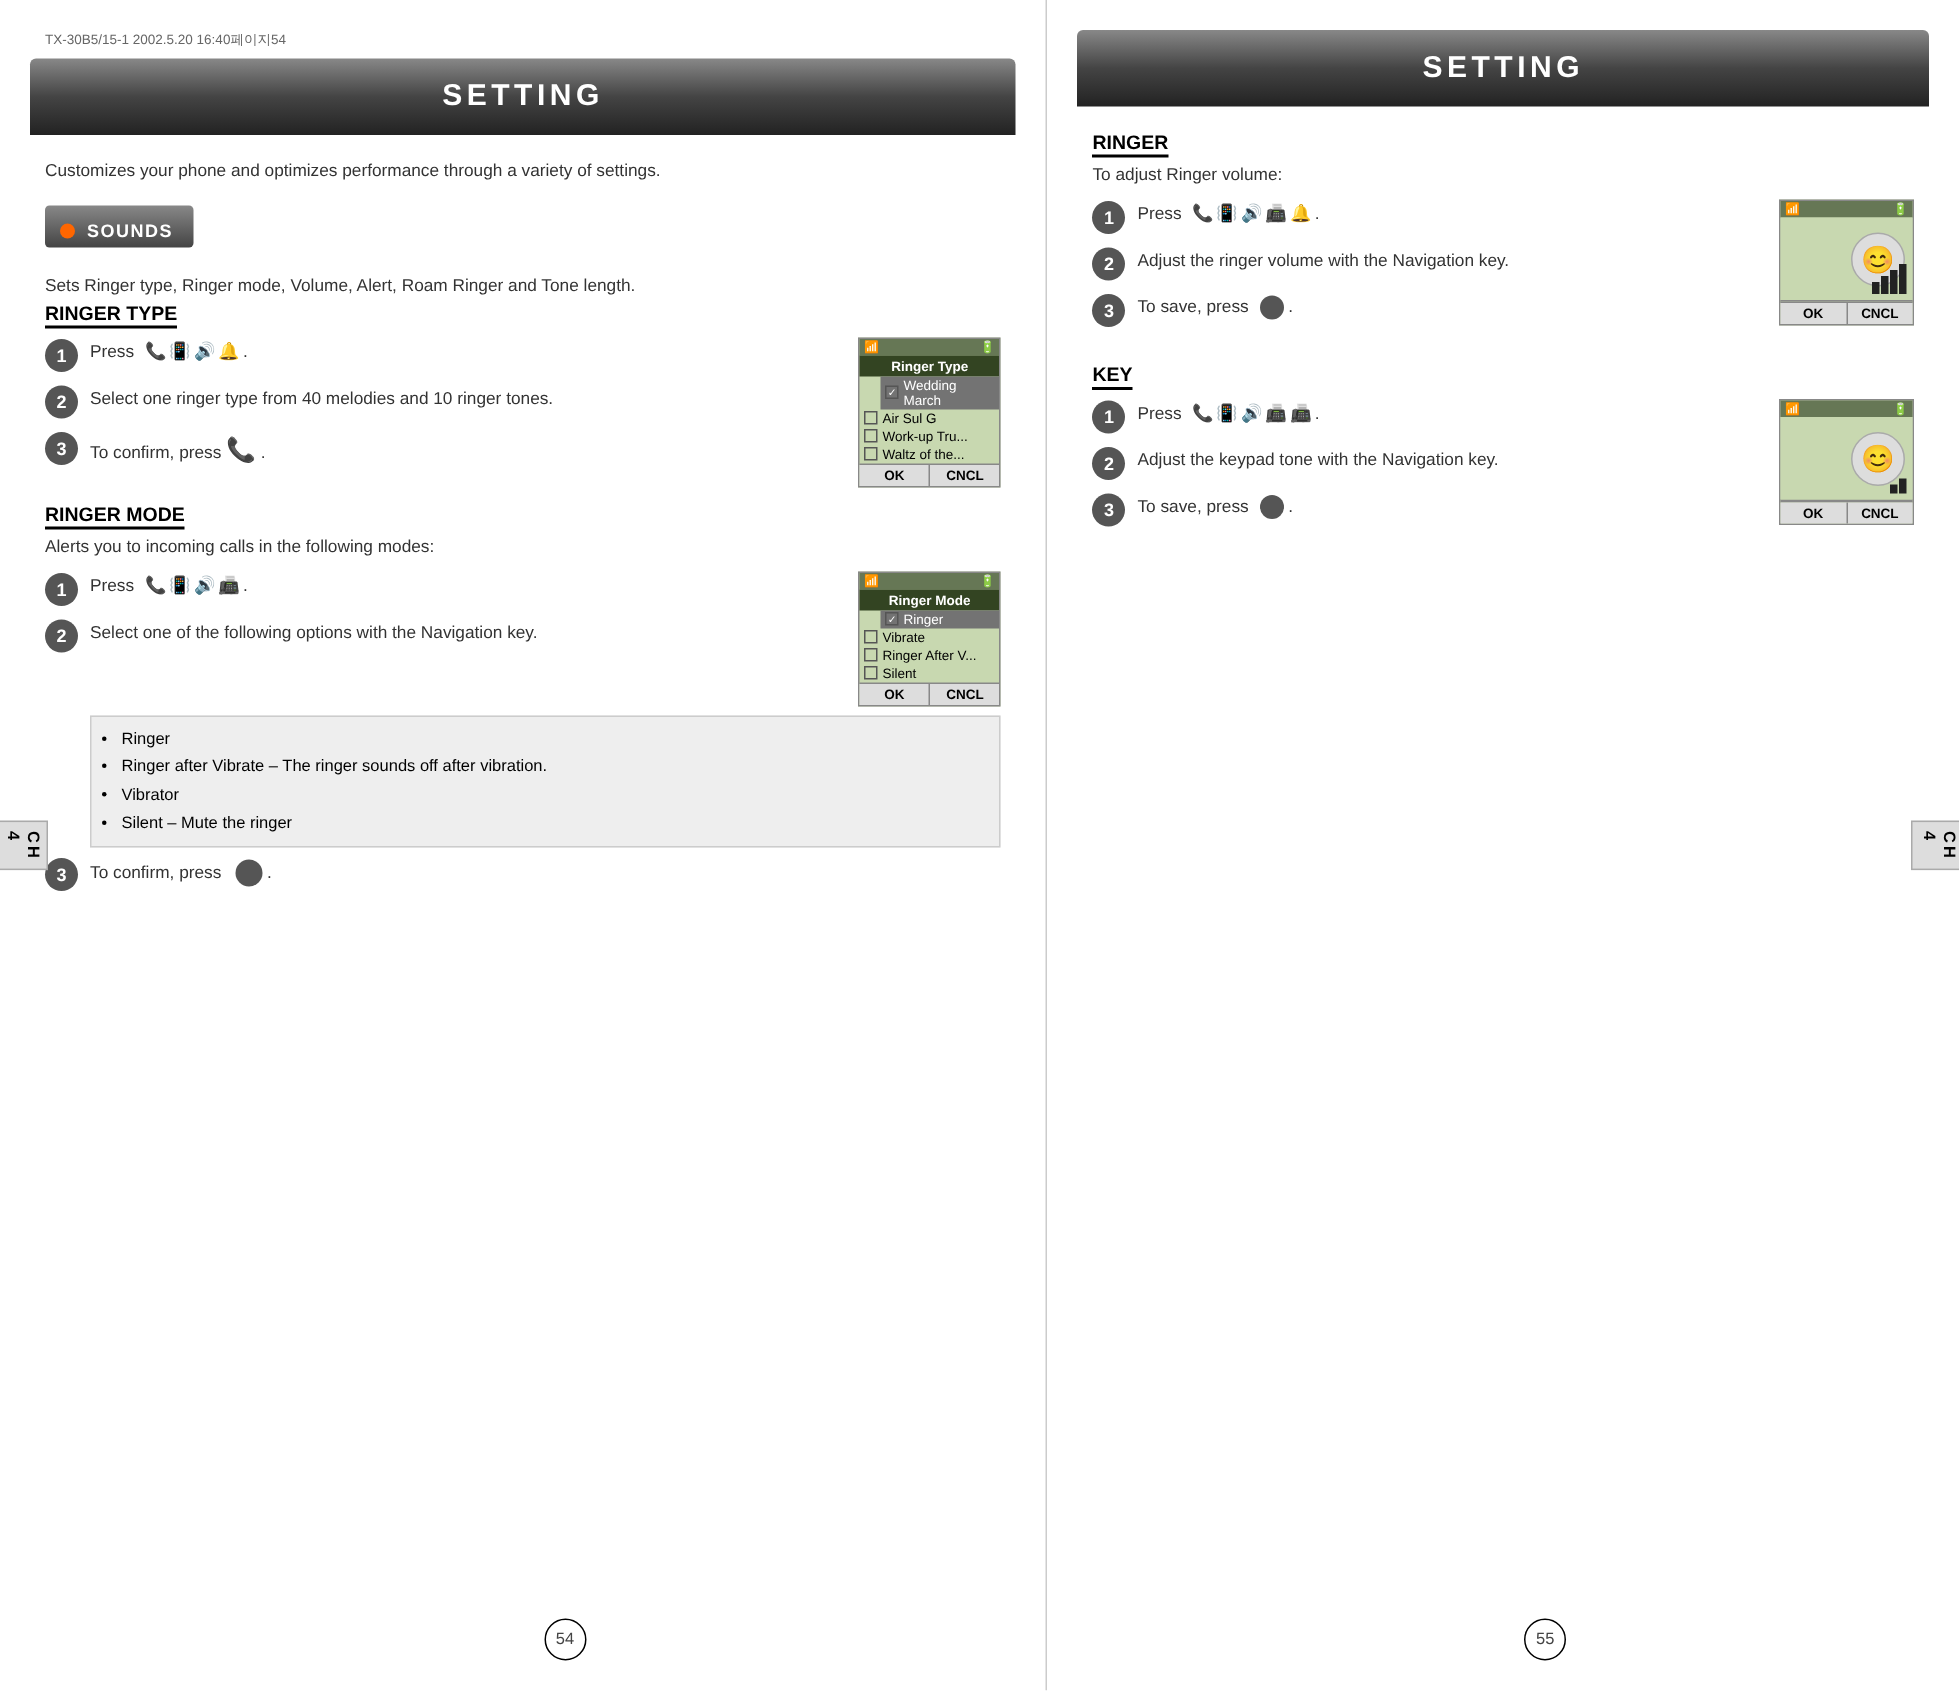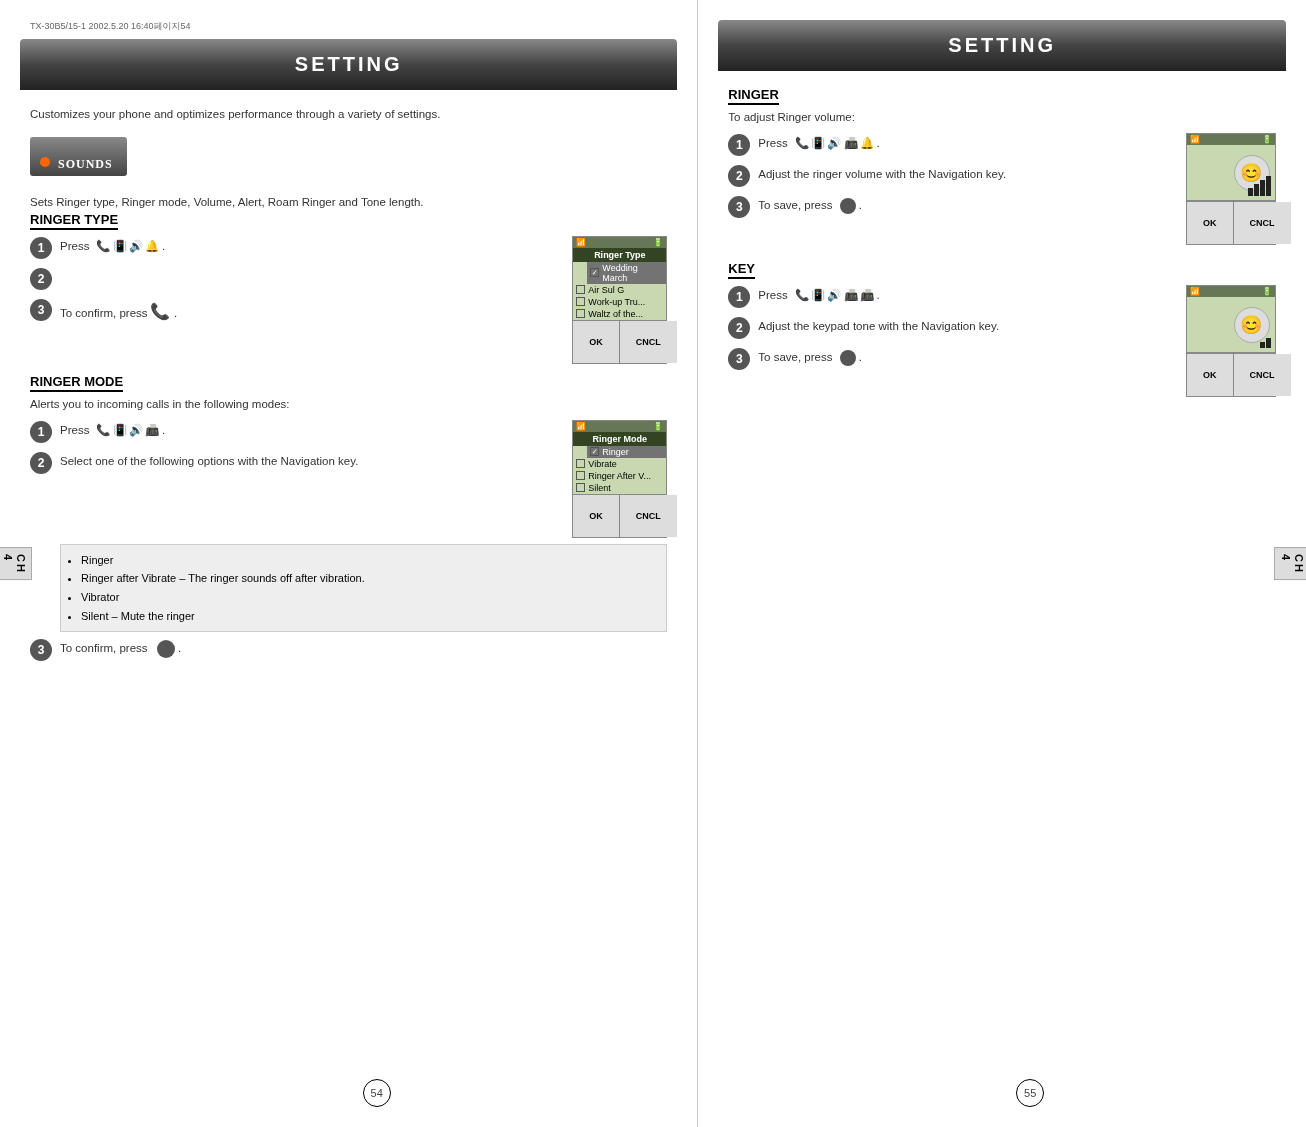--- a/index.html
+++ b/index.html
@@ -52,25 +52,24 @@
     }
 
     
     .sounds-badge {
       background: linear-gradient(to bottom, #888, #444);
       color: #fff;
       font-size: 12px;
       font-weight: bold;
       letter-spacing: 1px;
       display: inline-flex;
-      align-items: flex-start;
-      padding: 20px 14px 4px 10px;
+      align-items: center;
+      padding: 10px 14px 4px 10px;
       border-radius: 3px;
       margin-bottom: 10px;
-      font-family: Liberation Serif, serif;
     }
     .sounds-dot {
       width: 10px;
       height: 10px;
       background: #f60;
       border-radius: 50%;
       margin-right: 8px;
     }
 
     .sounds-desc {
@@ -192,21 +191,21 @@
 
     .screen-buttons {
       display: flex;
       border-top: 1px solid #888;
       font-size: 9px;
       font-weight: bold;
     }
     .screen-btn {
       flex: 1;
       text-align: center;
-      padding: 16px;
+      padding: 2px;
       border-right: 1px solid #888;
       background: #ddd;
     }
     .screen-btn:last-child { border-right: none; }
 
     
     .step-area-with-screen {
       display: flex;
       align-items: flex-start;
       margin-bottom: 6px;
@@ -391,20 +390,21 @@
               <span>🔔</span>
               <span> .</span>
             </span>
           </div>
         </div>
 
         <div class="step-row">
           <div class="step-circle">
             <span>2</span>
           </div>
+          <div class="step-content">Select one ringer type from 40 melodies and 10 ringer tones.</div>
         </div>
 
         <div class="step-row">
           <div class="step-circle">
             <span>3</span>
           </div>
           <div class="step-content">
             <span>To confirm, press</span>
             <span style="font-size:16px;"> 📞</span>
             <span> .</span>

